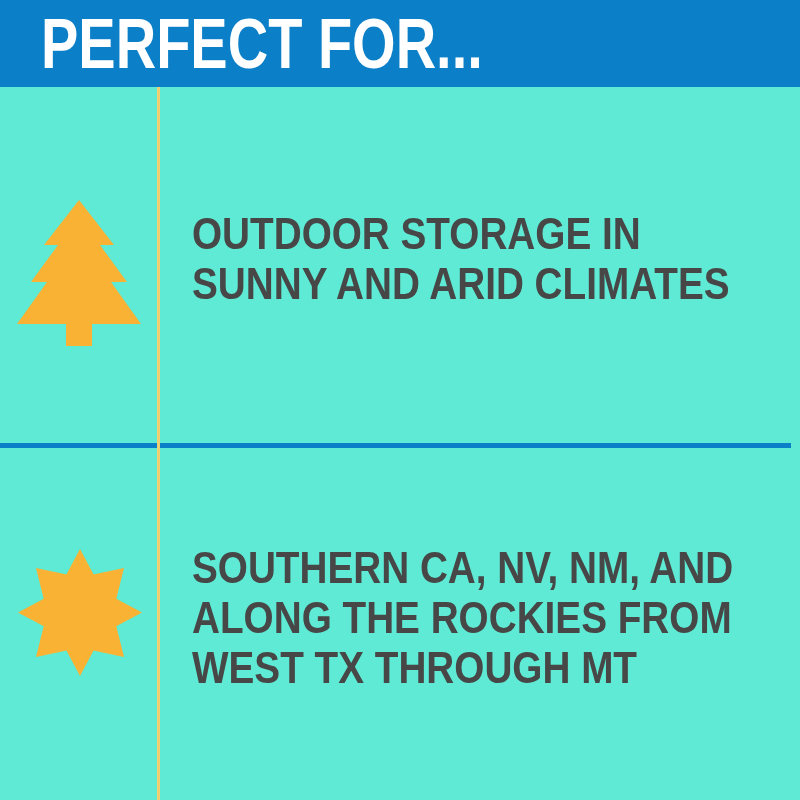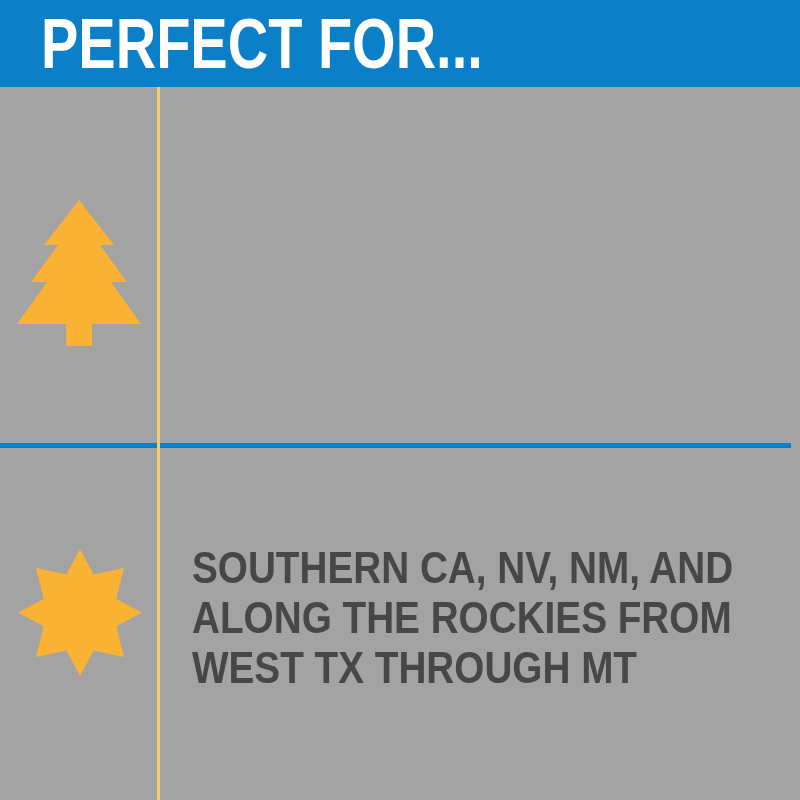--- a/index.html
+++ b/index.html
@@ -14,21 +14,21 @@
     overflow: hidden;
     position: relative;
   }
 
   #infographic {
     position: absolute;
     left: 0;
     top: 0;
     width: 800px;
     height: 800px;
-    background: #a3a3a3;
+    background: #5eead4;
   }
 
   
   .header-bar {
     position: absolute;
     left: 0;
     top: 0;
     width: 800px;
     height: 87px;
     background: #0b7fc7;
@@ -147,20 +147,26 @@
   <div class="divider-vertical"></div>
 
   <div class="row row-1">
     <div class="icon-cell">
       <div class="icon-tree">
         <svg viewBox="0 0 124 146" xmlns="http://www.w3.org/2000/svg" aria-hidden="true">
           <path fill="#f9b233" d="M62 0 L97 45 L83 45 L110 82 L94 82 L124 124 L75 124 L75 146 L49 146 L49 124 L0 124 L30 82 L14 82 L41 45 L27 45 Z"></path>
         </svg>
       </div>
     </div>
+    <div class="text-cell">
+      <div class="body-text t1">
+        <span class="line">OUTDOOR STORAGE IN</span>
+        <span class="line">SUNNY AND ARID CLIMATES</span>
+      </div>
+    </div>
   </div>
 
   <div class="row row-2">
     <div class="icon-cell">
       <div class="icon-sun">
         <svg viewBox="0 0 124 127" xmlns="http://www.w3.org/2000/svg" aria-hidden="true">
           <g fill="#f9b233">
             <circle cx="62" cy="63.5" r="38"></circle>
             <polygon points="62,0 78,30 46,30"></polygon>
             <polygon points="62,127 46,97 78,97"></polygon>

